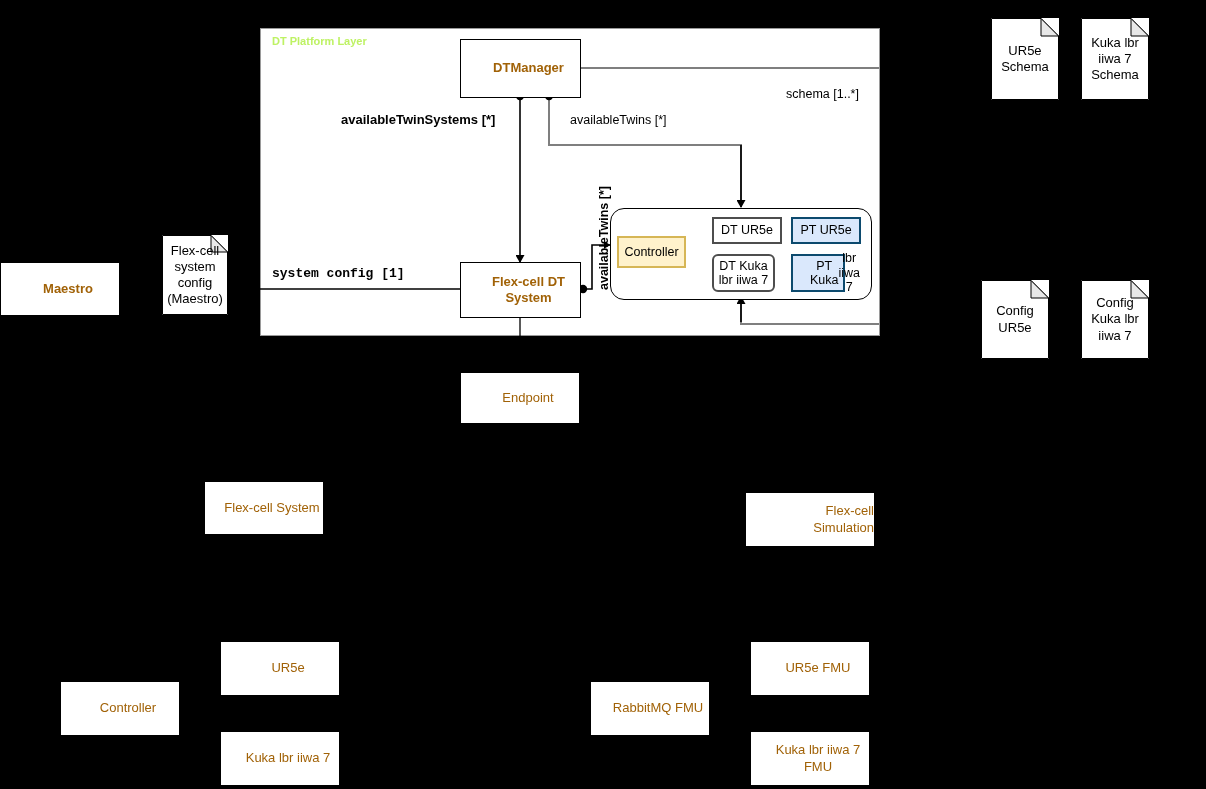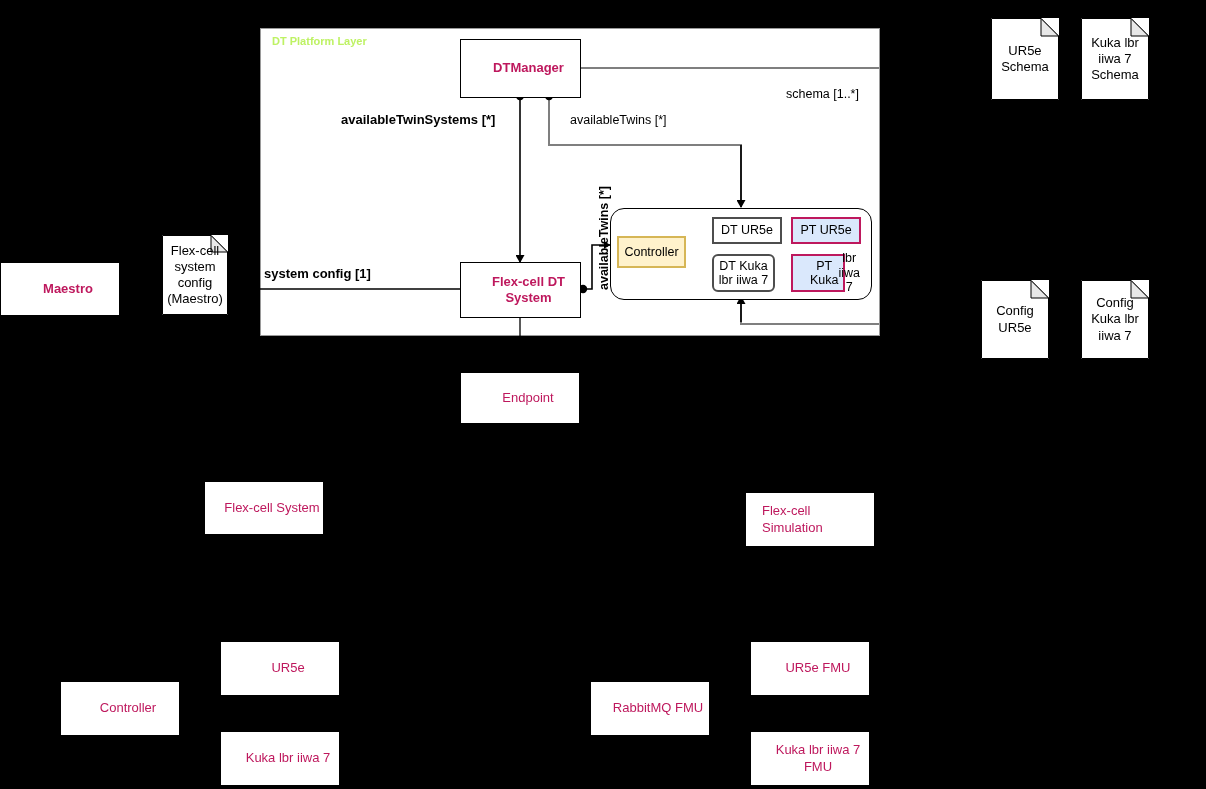--- a/index.html
+++ b/index.html
@@ -11,22 +11,22 @@
     overflow:hidden;
   }
   .box{
     position:absolute;
     background:#ffffff;
     border:1px solid #000000;
     box-sizing:border-box;
     display:flex;
     align-items:center;
     justify-content:center;
-    text-align:left;
-    color:#be185d;
+    text-align:right;
+    color:#a16207;
     font-size:13px;
     line-height:1.25;
     padding-left:16px;
   }
   .box.bold{font-weight:bold;}
   .container-box{
     position:absolute;
     background:#ffffff;
     border:1px solid #9a9a9a;
     box-sizing:border-box;
@@ -77,21 +77,21 @@
     box-sizing:border-box;
     display:flex;
     align-items:center;
     justify-content:center;
     text-align:center;
     font-size:12.5px;
     line-height:1.15;
     padding:0 2px;
   }
   .mini.dt{background:#ffffff;border:2px solid #4d4d4d;color:#000;}
-  .mini.pt{background:#dae8fc;border:2px solid #be185d;color:#000;}
+  .mini.pt{background:#dae8fc;border:2px solid #0c4a6e;color:#000;}
   .mini.ctrl{background:#fff2cc;border:2px solid #d6b656;color:#000;}
   svg.wires{position:absolute;left:0;top:0;width:1206px;height:789px;overflow:visible;}
 </style>
 </head>
 <body>
 
 <div id="canvas">
 
   <div class="container-box" style="left:260px;top:28px;width:620px;height:308px;"></div>
   <div class="container-title" style="left:272px;top:35px;">DT Platform Layer</div>
@@ -137,21 +137,21 @@
 
   <div class="box bold" style="left:460px;top:262px;width:121px;height:56px;flex-direction:column;">
     <span>Flex-cell DT</span>
     <span>System</span>
   </div>
 
   <div class="lbl bold" style="left:341px;top:112px;">availableTwinSystems [*]</div>
   <div class="lbl" style="left:570px;top:113px;">availableTwins [*]</div>
   <div class="lbl vert" style="left:597px;top:290px;">availableTwins [*]</div>
   <div class="lbl" style="left:786px;top:87px;">schema [1..*]</div>
-  <div class="lbl bold" style="left:264px;top:266px;">system config [1]</div>
+  <div class="lbl bold" style="left:272px;top:266px;font-family:Liberation Mono, monospace;">system config [1]</div>
 
   <div class="rounded-group" style="left:610px;top:208px;width:262px;height:92px;"></div>
 
   <div class="mini ctrl" style="left:617px;top:236px;width:69px;height:32px;">Controller</div>
 
   <div class="mini dt" style="left:712px;top:217px;width:70px;height:27px;">DT UR5e</div>
 
   <div class="mini dt" style="left:712px;top:254px;width:63px;height:38px;flex-direction:column;border-radius:6px;">
     <span>DT Kuka</span>
     <span>lbr iiwa 7</span>

